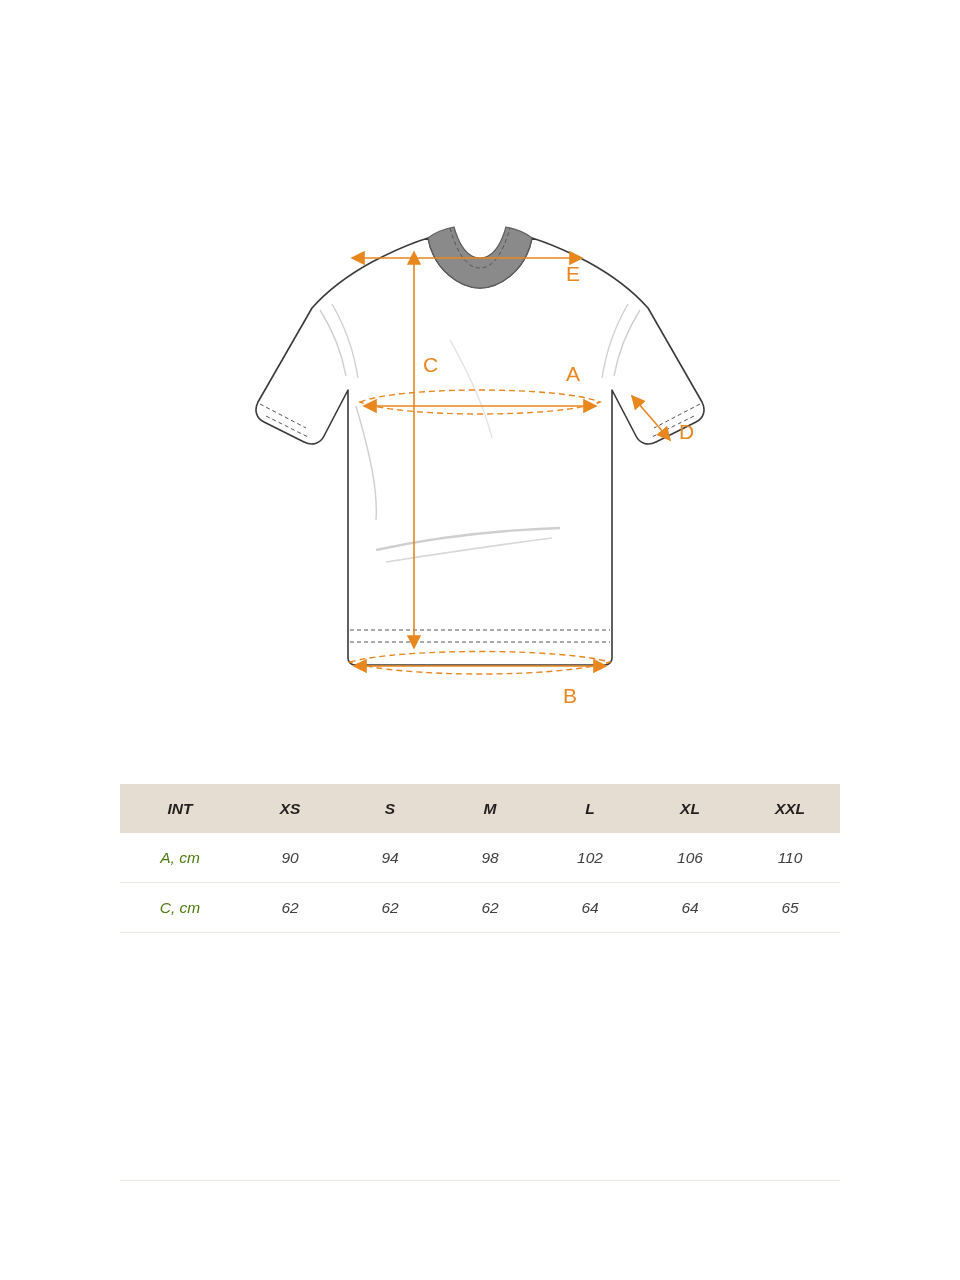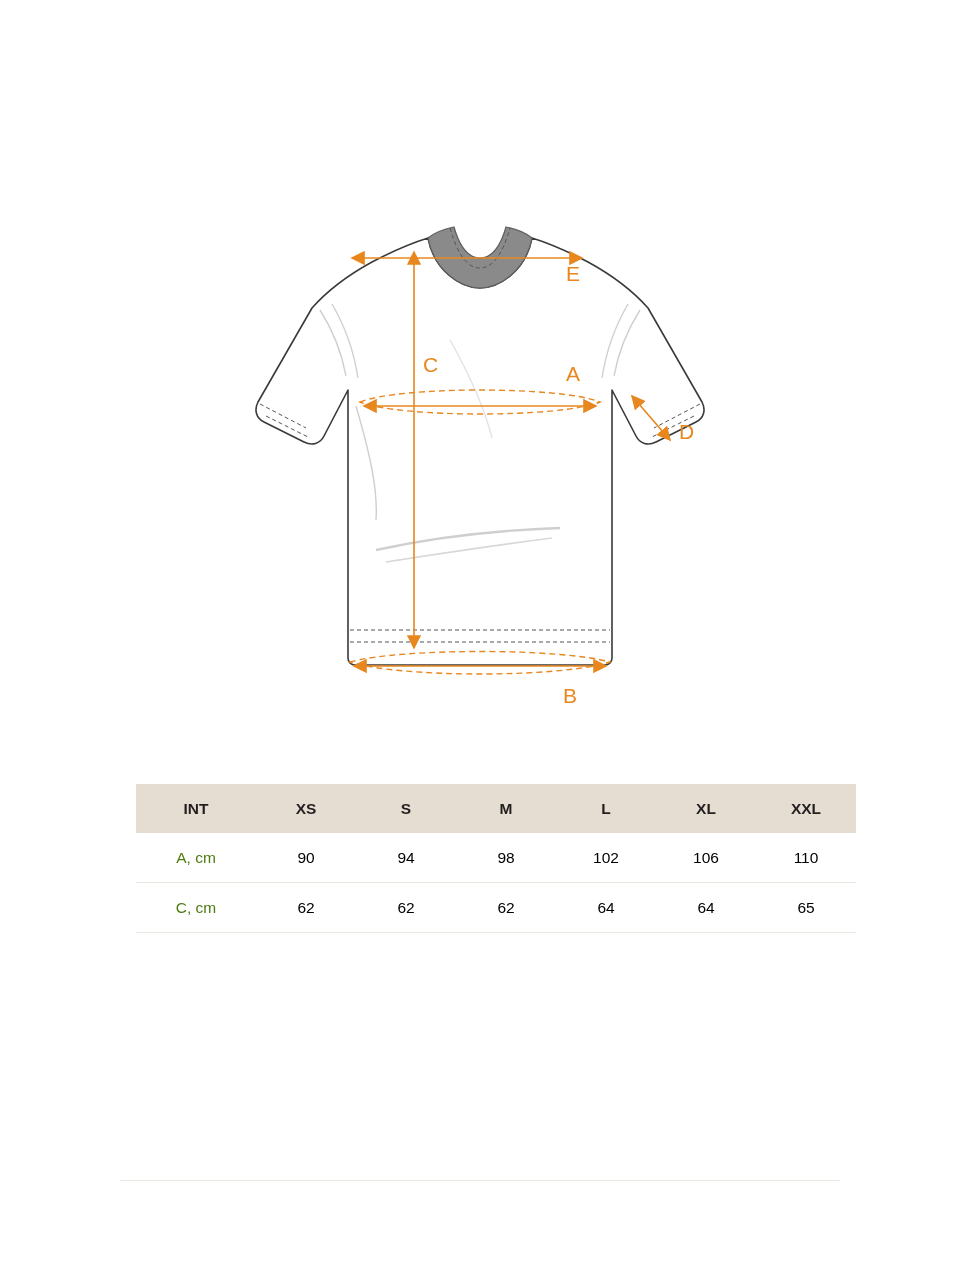--- a/index.html
+++ b/index.html
@@ -40,25 +40,26 @@
     position: absolute;
     color: #e8871e;
     font-size: 21px;
     font-family: "Liberation Sans", sans-serif;
     letter-spacing: 0.5px;
   }
 
   
   #size-table {
     position: absolute;
-    left: 136px;
+    left: 120px;
     top: 784px;
     width: 720px;
     border-collapse: collapse;
     table-layout: fixed;
+    font-style: italic;
   }
   #size-table th, #size-table td {
     text-align: center;
     vertical-align: middle;
     font-size: 15.5px;
     padding: 0;
     height: 49px;
   }
   #size-table col.label-col { width: 120px; }
   #size-table col.val-col { width: 100px; }
@@ -68,21 +69,21 @@
     font-weight: bold;
     color: #231f20;
     font-size: 16px;
   }
   .head-row .rowlabel {
     font-weight: bold;
   }
   .data-row td {
     background: #ffffff;
     border-bottom: 1px solid #ece8e1;
-    color: #000000;
+    color: #404040;
   }
   .data-row .rowlabel {
     color: #4d7c0f;
     font-weight: normal;
     font-size: 16px;
   }
   .data-row:first-of-type td {
     border-top: none;
   }
   #table-bottom-rule {

